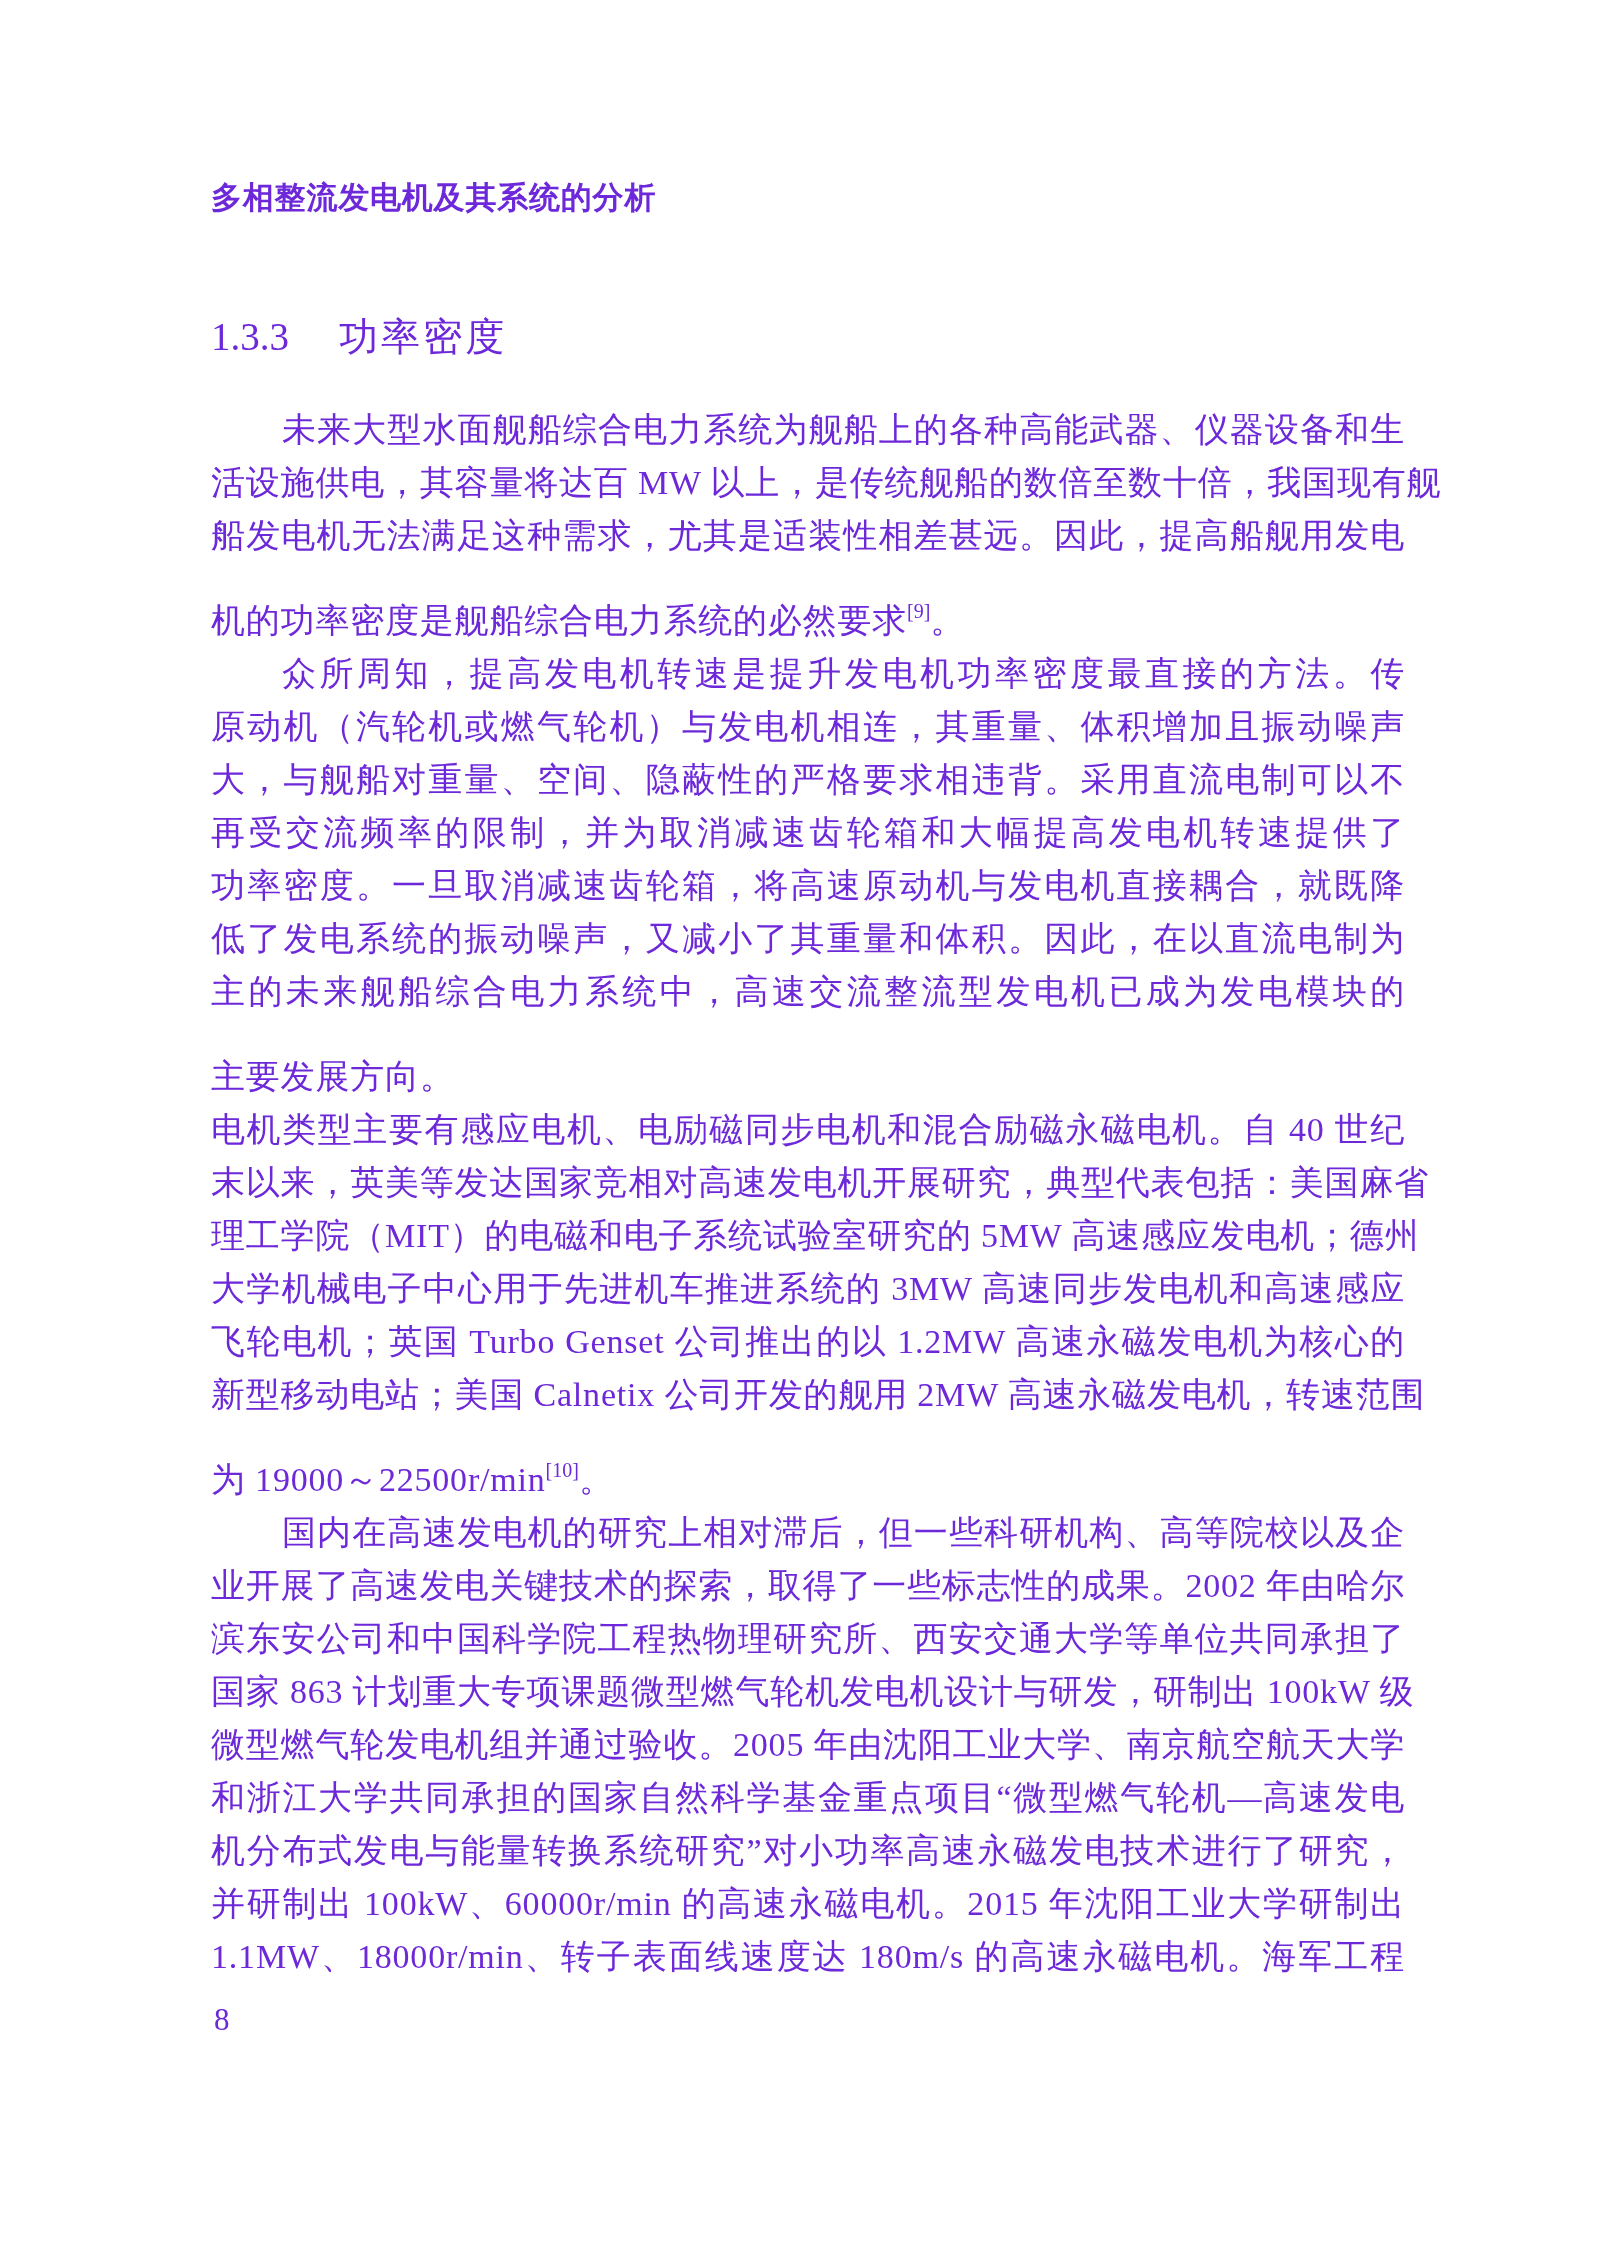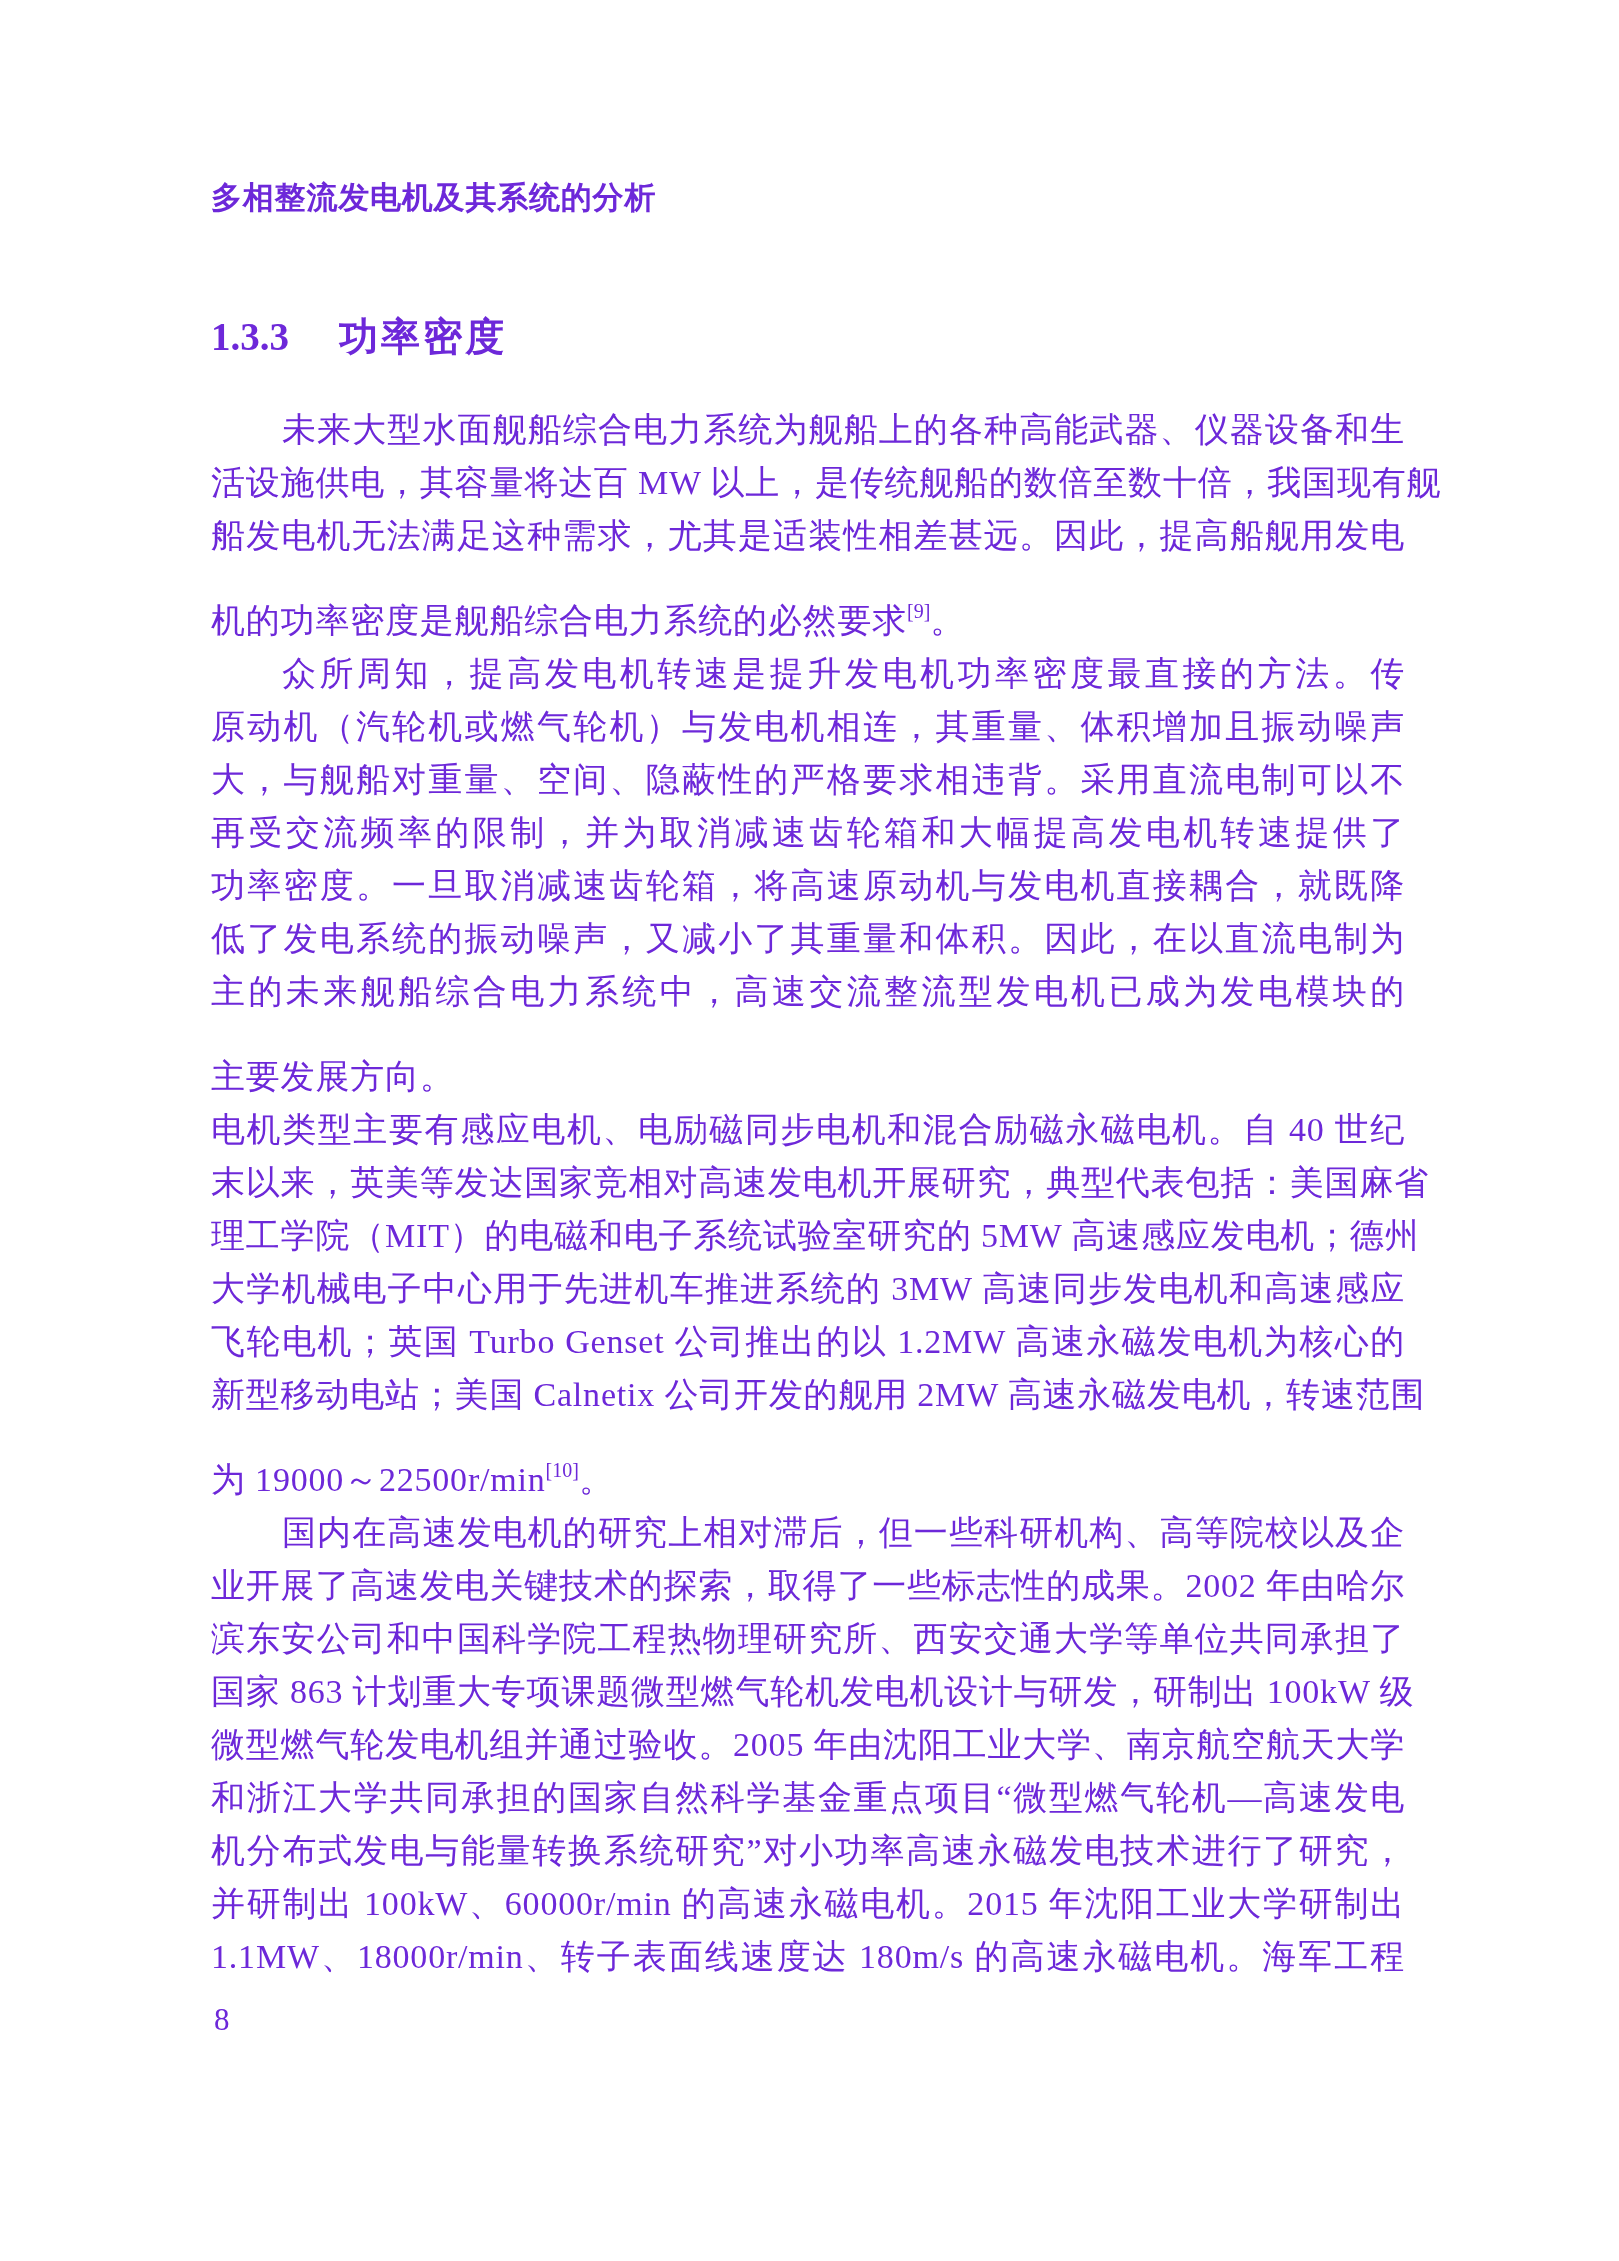--- a/index.html
+++ b/index.html
@@ -24,21 +24,21 @@
     font-weight: bold;
     line-height: 36px;
     letter-spacing: 0.8px;
     white-space: nowrap;
   }
   .section-heading {
     position: absolute;
     left: 211px;
     top: 315px;
     font-size: 39px;
-    font-weight: bold;
+    font-weight: normal;
     line-height: 43px;
     white-space: nowrap;
   }
   .section-heading .section-title {
     margin-left: 50px;
     letter-spacing: 3.1px;
   }
   .body-text {
     position: absolute;
     left: 211px;

